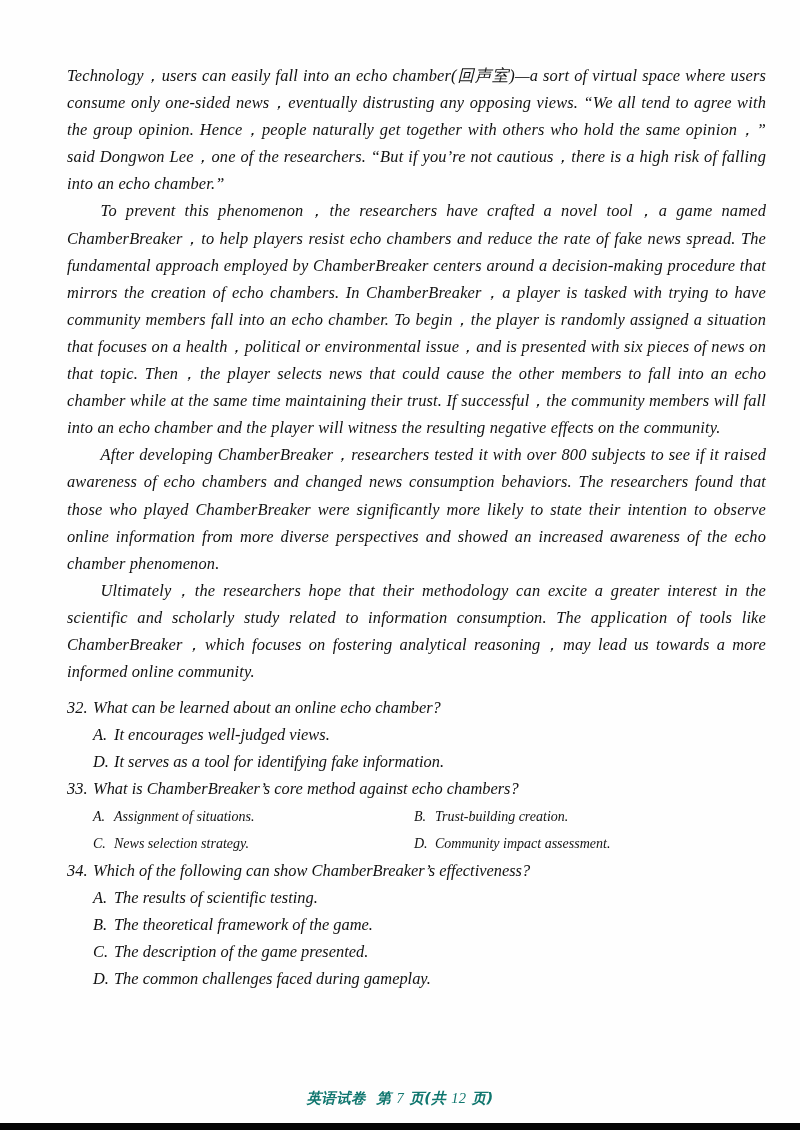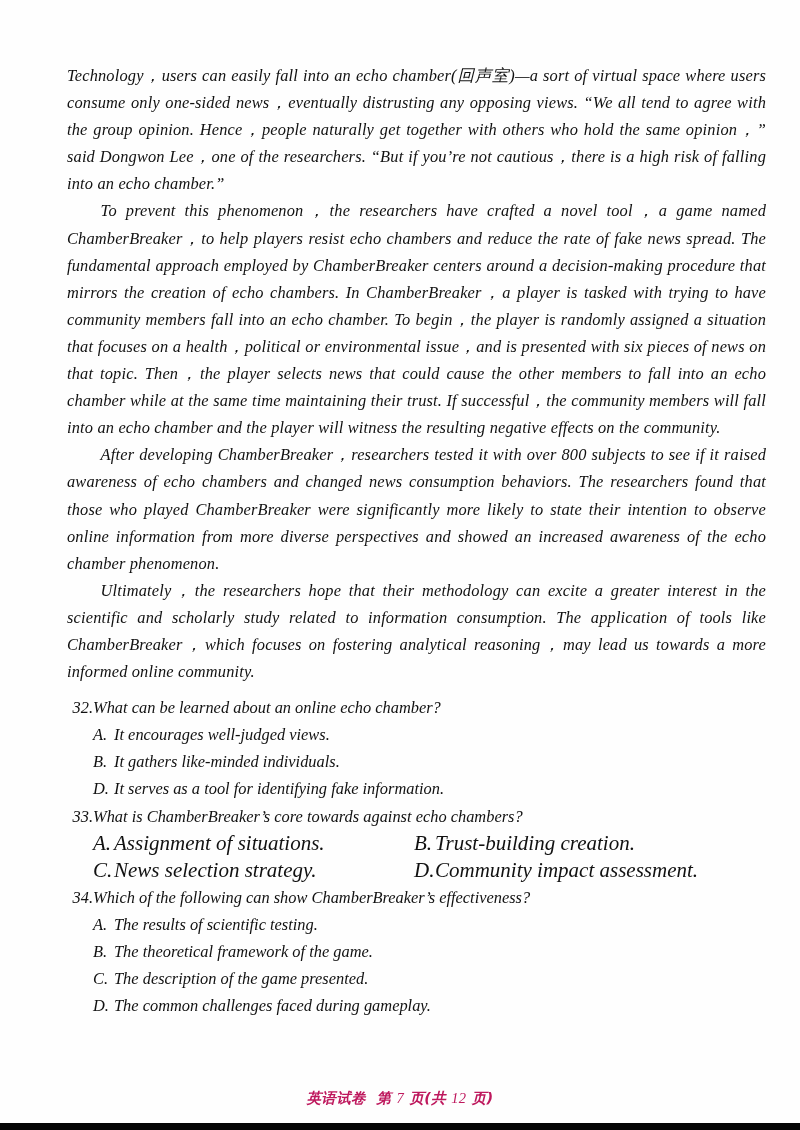--- a/index.html
+++ b/index.html
@@ -53,36 +53,35 @@
   }
   .q-stem {
     font-size: 16.4px;
     line-height: 27.1px;
     padding-left: 0px;
     white-space: nowrap;
   }
   .q-num {
     display: inline-block;
     min-width: 26px;
-    text-align: right;
   }
   .opt {
     font-size: 16.4px;
     line-height: 27.1px;
     padding-left: 26px;
     white-space: nowrap;
   }
   .opt-letter {
     display: inline-block;
     min-width: 21px;
   }
 
   .opt-row {
     display: flex;
-    font-size: 21px;
+    font-size: 14px;
     line-height: 27.1px;
   }
   .opt-row .opt-col-a {
     width: 347px;
     padding-left: 26px;
     box-sizing: border-box;
     white-space: nowrap;
   }
   .opt-row .opt-col-b {
     flex: 1;
@@ -91,21 +90,21 @@
 
   #footer {
     position: absolute;
     left: 0;
     top: 1089px;
     width: 800px;
     text-align: center;
     font-family: "DejaVu Sans", "Liberation Sans", sans-serif;
     font-size: 14.5px;
     font-weight: bold;
-    color: #be185d;
+    color: #0f766e;
     letter-spacing: 0.02em;
   }
   #footer .pg-num {
     font-family: "Liberation Serif", "DejaVu Serif", serif;
     font-weight: normal;
   }
 
   #bottom-bar {
     position: absolute;
     left: 0;
@@ -130,30 +129,27 @@
     <div id="questions">
 
       <div class="q-block">
         <div class="q-stem">
           <span class="q-num">32.</span><span>What can be learned about an online echo chamber?</span>
         </div>
         <div class="opt">
           <span class="opt-letter">A.</span><span>It encourages well-judged views.</span>
         </div>
         <div class="opt">
-          <span class="opt-letter">B.</span><span>It gathers like-minded individuals.</span>
-        </div>
-        <div class="opt">
           <span class="opt-letter">D.</span><span>It serves as a tool for identifying fake information.</span>
         </div>
       </div>
 
       <div class="q-block">
         <div class="q-stem">
-          <span class="q-num">33.</span><span>What is ChamberBreaker’s core towards against echo chambers?</span>
+          <span class="q-num">33.</span><span>What is ChamberBreaker’s core method against echo chambers?</span>
         </div>
         <div class="opt-row">
           <div class="opt-col-a">
             <span class="opt-letter">A.</span><span>Assignment of situations.</span>
           </div>
           <div class="opt-col-b">
             <span class="opt-letter">B.</span><span>Trust-building creation.</span>
           </div>
         </div>
         <div class="opt-row">

